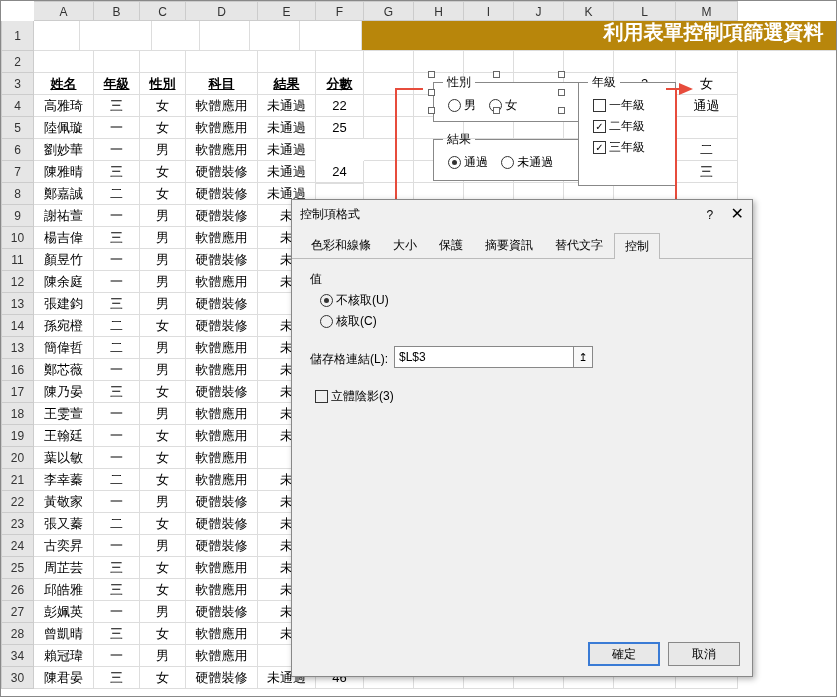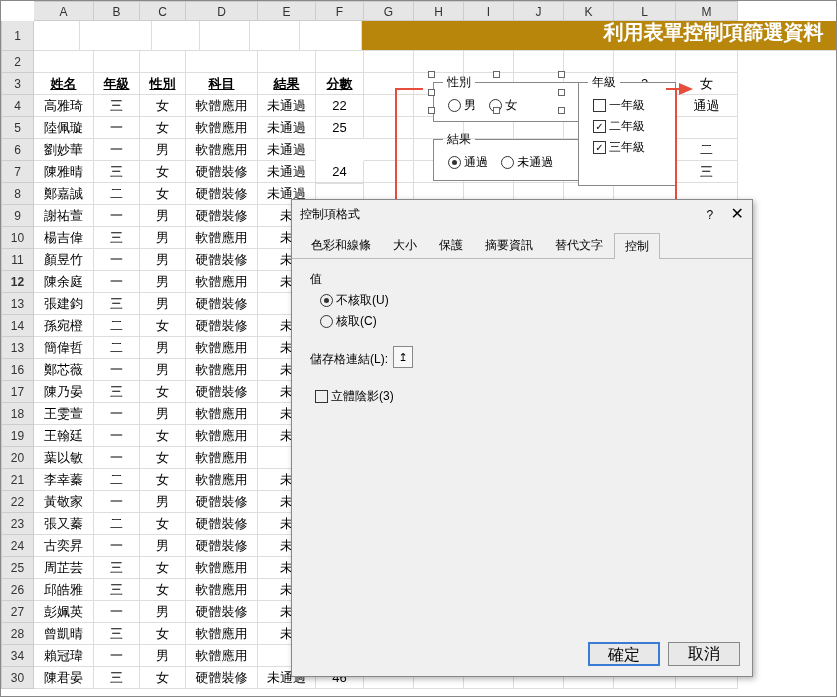--- a/index.html
+++ b/index.html
@@ -31,21 +31,21 @@
   .tabs{display:flex;border-bottom:1px solid #bbb;padding:4px 8px 0 8px;gap:0}
   .tab{padding:4px 10px;font-size:12px;border:1px solid transparent;border-bottom:none;cursor:pointer}
   .tab.active{background:#f0f0f0;border-color:#bbb;position:relative;top:1px}
   .dlg-body{padding:12px 18px;font-size:12px}
   .valgrp{margin-bottom:16px}
   .valgrp .radio{display:flex;margin:4px 0 4px 10px}
   .linkrow{display:flex;align-items:flex-end;margin:8px 0 18px 0}
   .linkrow input{width:170px;height:18px;font-size:12px;border:1px solid #888;padding:1px 4px}
   .linkbtn{width:18px;height:20px;border:1px solid #888;margin-left:-1px;display:flex;align-items:center;justify-content:center;background:#f8f8f8;cursor:pointer;font-size:11px}
   .dlg-btns{position:absolute;right:12px;bottom:10px;display:flex;gap:8px}
-  .btn{min-width:72px;height:24px;border:1px solid #888;background:#e8e8e8;font-size:16px;cursor:pointer}
+  .btn{min-width:72px;height:24px;border:1px solid #888;background:#e8e8e8;font-size:12px;cursor:pointer}
   .btn.primary{border:2px solid #3a7bd5}
   
   .arrow{position:absolute;pointer-events:none}
 </style>
 </head>
 <body>
 
 <div class="wrap">
 
   <div class="colhdr" id="colhdr">
@@ -69,21 +69,21 @@
       <div style="height: 22px; line-height: 22px;">2</div>
       <div style="height: 22px; line-height: 22px;">3</div>
       <div style="height: 22px; line-height: 22px;">4</div>
       <div style="height: 22px; line-height: 22px;">5</div>
       <div style="height: 22px; line-height: 22px;">6</div>
       <div style="height: 22px; line-height: 22px;">7</div>
       <div style="height: 22px; line-height: 22px;">8</div>
       <div style="height: 22px; line-height: 22px;">9</div>
       <div style="height: 22px; line-height: 22px;">10</div>
       <div style="height: 22px; line-height: 22px;">11</div>
-      <div style="height: 22px; line-height: 22px; font-weight: bold;">12</div>
+      <div style="height: 22px; line-height: 22px;">12</div>
       <div style="height: 22px; line-height: 22px;">13</div>
       <div style="height: 22px; line-height: 22px;">14</div>
       <div style="height: 22px; line-height: 22px;">13</div>
       <div style="height: 22px; line-height: 22px;">16</div>
       <div style="height: 22px; line-height: 22px;">17</div>
       <div style="height: 22px; line-height: 22px;">18</div>
       <div style="height: 22px; line-height: 22px;">19</div>
       <div style="height: 22px; line-height: 22px;">20</div>
       <div style="height: 22px; line-height: 22px;">21</div>
       <div style="height: 22px; line-height: 22px;">22</div>
@@ -627,20 +627,21 @@
             <span class="rdot on"></span>
             <span>不核取(U)</span>
           </div>
         <div class="radio">
             <span class="rdot"></span>
             <span>核取(C)</span>
           </div>
       </div>
       <div class="linkrow">
         <span style="margin-right:6px">儲存格連結(L):</span>
+        <input value="$L$3" style="">
         <span class="linkbtn">↥</span>
       </div>
       <div class="chk">
           <span class="cbox"></span>
           <span>立體陰影(3)</span>
         </div>
     </div>
     <div class="dlg-btns">
       <button class="btn primary">確定</button>
       <button class="btn">取消</button>

